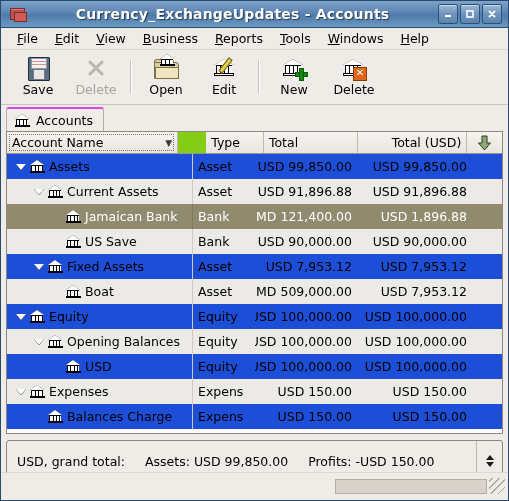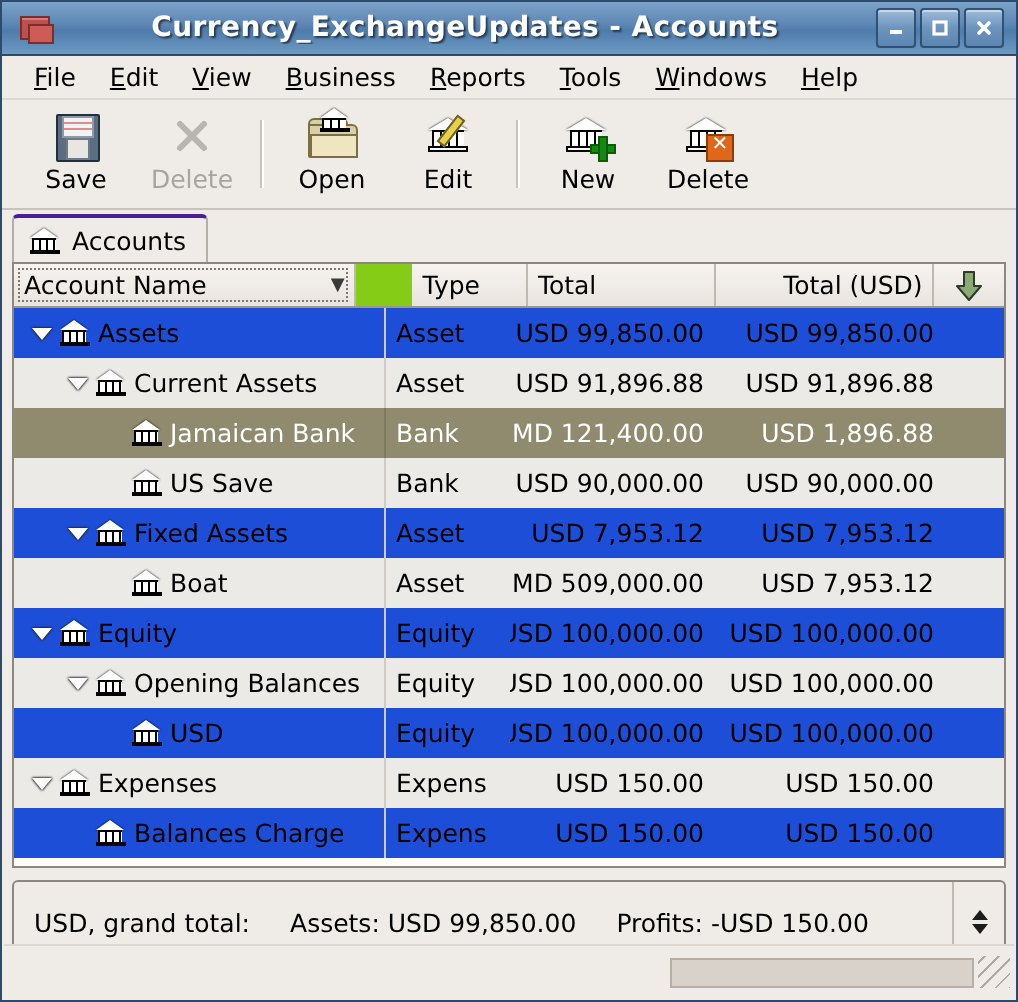--- a/index.html
+++ b/index.html
@@ -227,21 +227,21 @@
     position: relative;
   }
   .tab {
     height: 24px;
     box-sizing: border-box;
     display: flex; align-items: center; gap: 6px;
     padding: 0 10px 0 8px;
     background: #efebe7;
     border: 1px solid #b5afa8;
     border-bottom: none;
-    border-top: 2px solid #4c1d95;
+    border-top: 2px solid #d946ef;
     border-radius: 3px 3px 0 0;
     font-size: 12.5px;
   }
   .tab .bank { position: relative; width: 15px; height: 13px; flex: 0 0 auto; }
   .tab .bank .roof { border-left-width: 7.5px; border-right-width: 7.5px; border-bottom-width: 5px;}
   .tab .bank .cols { left: 1px; top: 5px; width: 12px; height: 6px;
     background-image: linear-gradient(90deg,#000 0 1px,#fff 1px 3.5px,#000 3.5px 4.5px,#fff 4.5px 7px,#000 7px 8px,#fff 8px 10.5px,#000 10.5px 11.5px,#fff 11.5px 12px);}
   .tab .bank .base { left: 0; top: 11px; width: 15px; height: 2px; }
 
   

